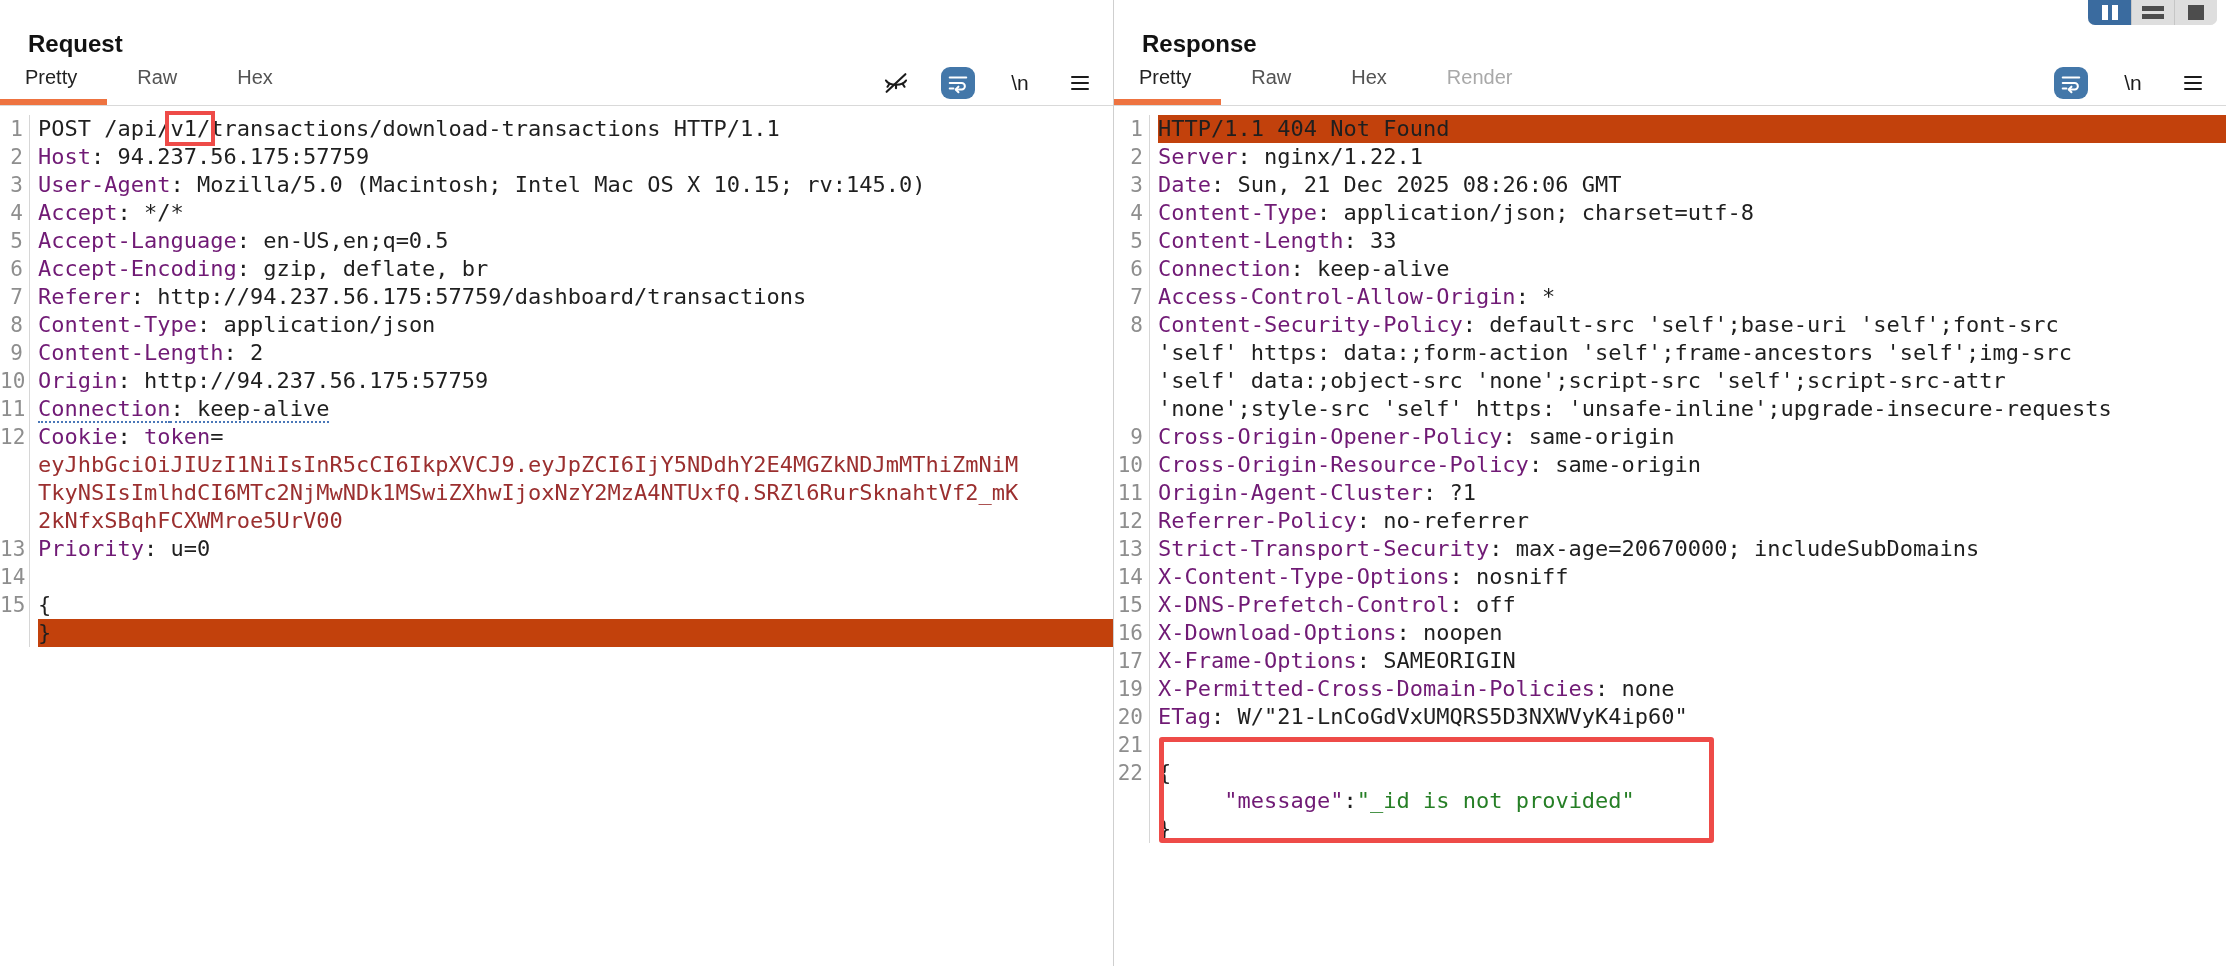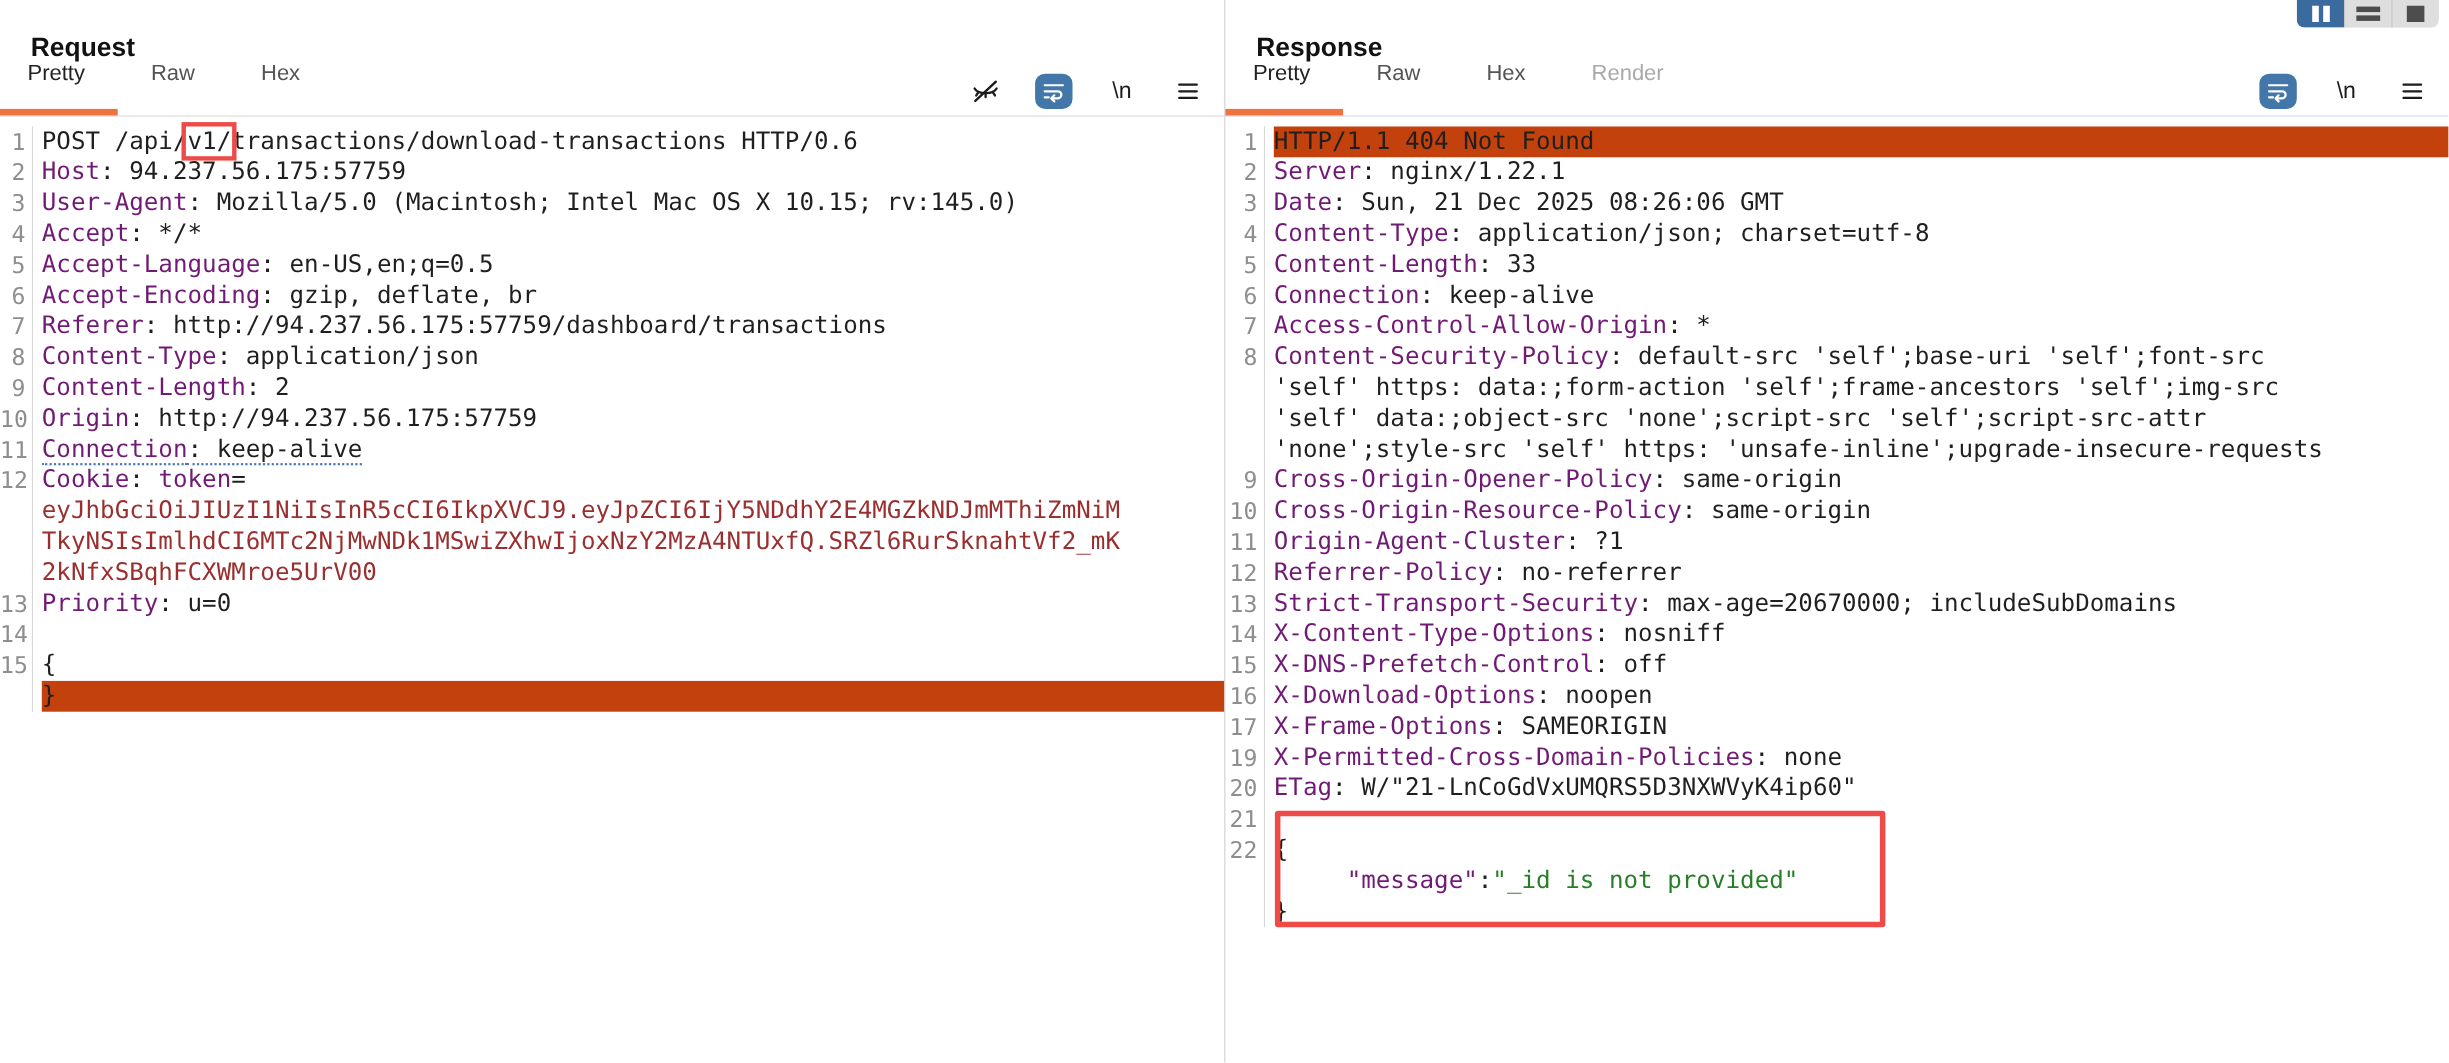--- a/index.html
+++ b/index.html
@@ -12,21 +12,21 @@
   .panel.left  { left:0;     width:1113px; }
   .panel.right { left:1114px; width:1112px; }
   .vdivider { position:absolute; left:1113px; top:0; bottom:0; width:1px; background:#cfcfcf; }
 
   .panel-title { padding:30px 0 0 28px; font-size:24px; font-weight:bold; color:#121212; }
 
   
   .tabbar { position:relative; height:36px; margin-top:12px; border-bottom:1px solid #d9d9d9;
             display:flex; align-items:flex-end; }
   .tabs { display:flex; padding-left:25px; }
-  .tab { position:relative; font-size:20px; color:#545454; padding-bottom:26px; margin-right:60px; cursor:default; }
+  .tab { position:relative; font-size:20px; color:#545454; padding-bottom:16px; margin-right:60px; cursor:default; }
   .tab.selected { color:#222; }
   .tab.selected::after { content:""; position:absolute; left:-25px; right:-30px; bottom:0; height:6px; background:#ee7340; }
   .tab.disabled { color:#a9a9a9; }
 
   .tab-tools { position:absolute; right:18px; bottom:6px; display:flex; align-items:center; gap:30px; }
   .tool { width:30px; height:30px; display:flex; align-items:center; justify-content:center; cursor:pointer; }
   .tool svg { display:block; }
   .wrap-btn { width:34px; height:32px; background:#4377a9; border-radius:9px;
               display:flex; align-items:center; justify-content:center; }
   .nl-label { font-size:21px; color:#1b1b1b; font-family:"Liberation Sans", sans-serif; }
@@ -119,21 +119,21 @@
             <path d="M4 6 h16"></path>
               <path d="M4 12 h16"></path>
               <path d="M4 18 h16"></path>
           </svg>
         </div>
       </div>
     </div>
     <div class="code" id="request-code">
         <div class="row">
           <span class="ln">1</span>
-          <span class="txt"><span class="val">POST /api/</span><span class="val mark">v1/</span><span class="val">transactions/download-transactions HTTP/0.6</span></span>
+          <span class="txt"><span class="val">POST /api/</span><span class="val mark">v1/</span><span class="val">transactions/download-transactions HTTP/1.1</span></span>
         </div>
         <div class="row">
           <span class="ln">2</span>
           <span class="txt"><span class="key">Host</span><span class="val">: 94.237.56.175:57759</span></span>
         </div>
         <div class="row">
           <span class="ln">3</span>
           <span class="txt"><span class="key">User-Agent</span><span class="val">: Mozilla/5.0 (Macintosh; Intel Mac OS X 10.15; rv:145.0)</span></span>
         </div>
         <div class="row">

